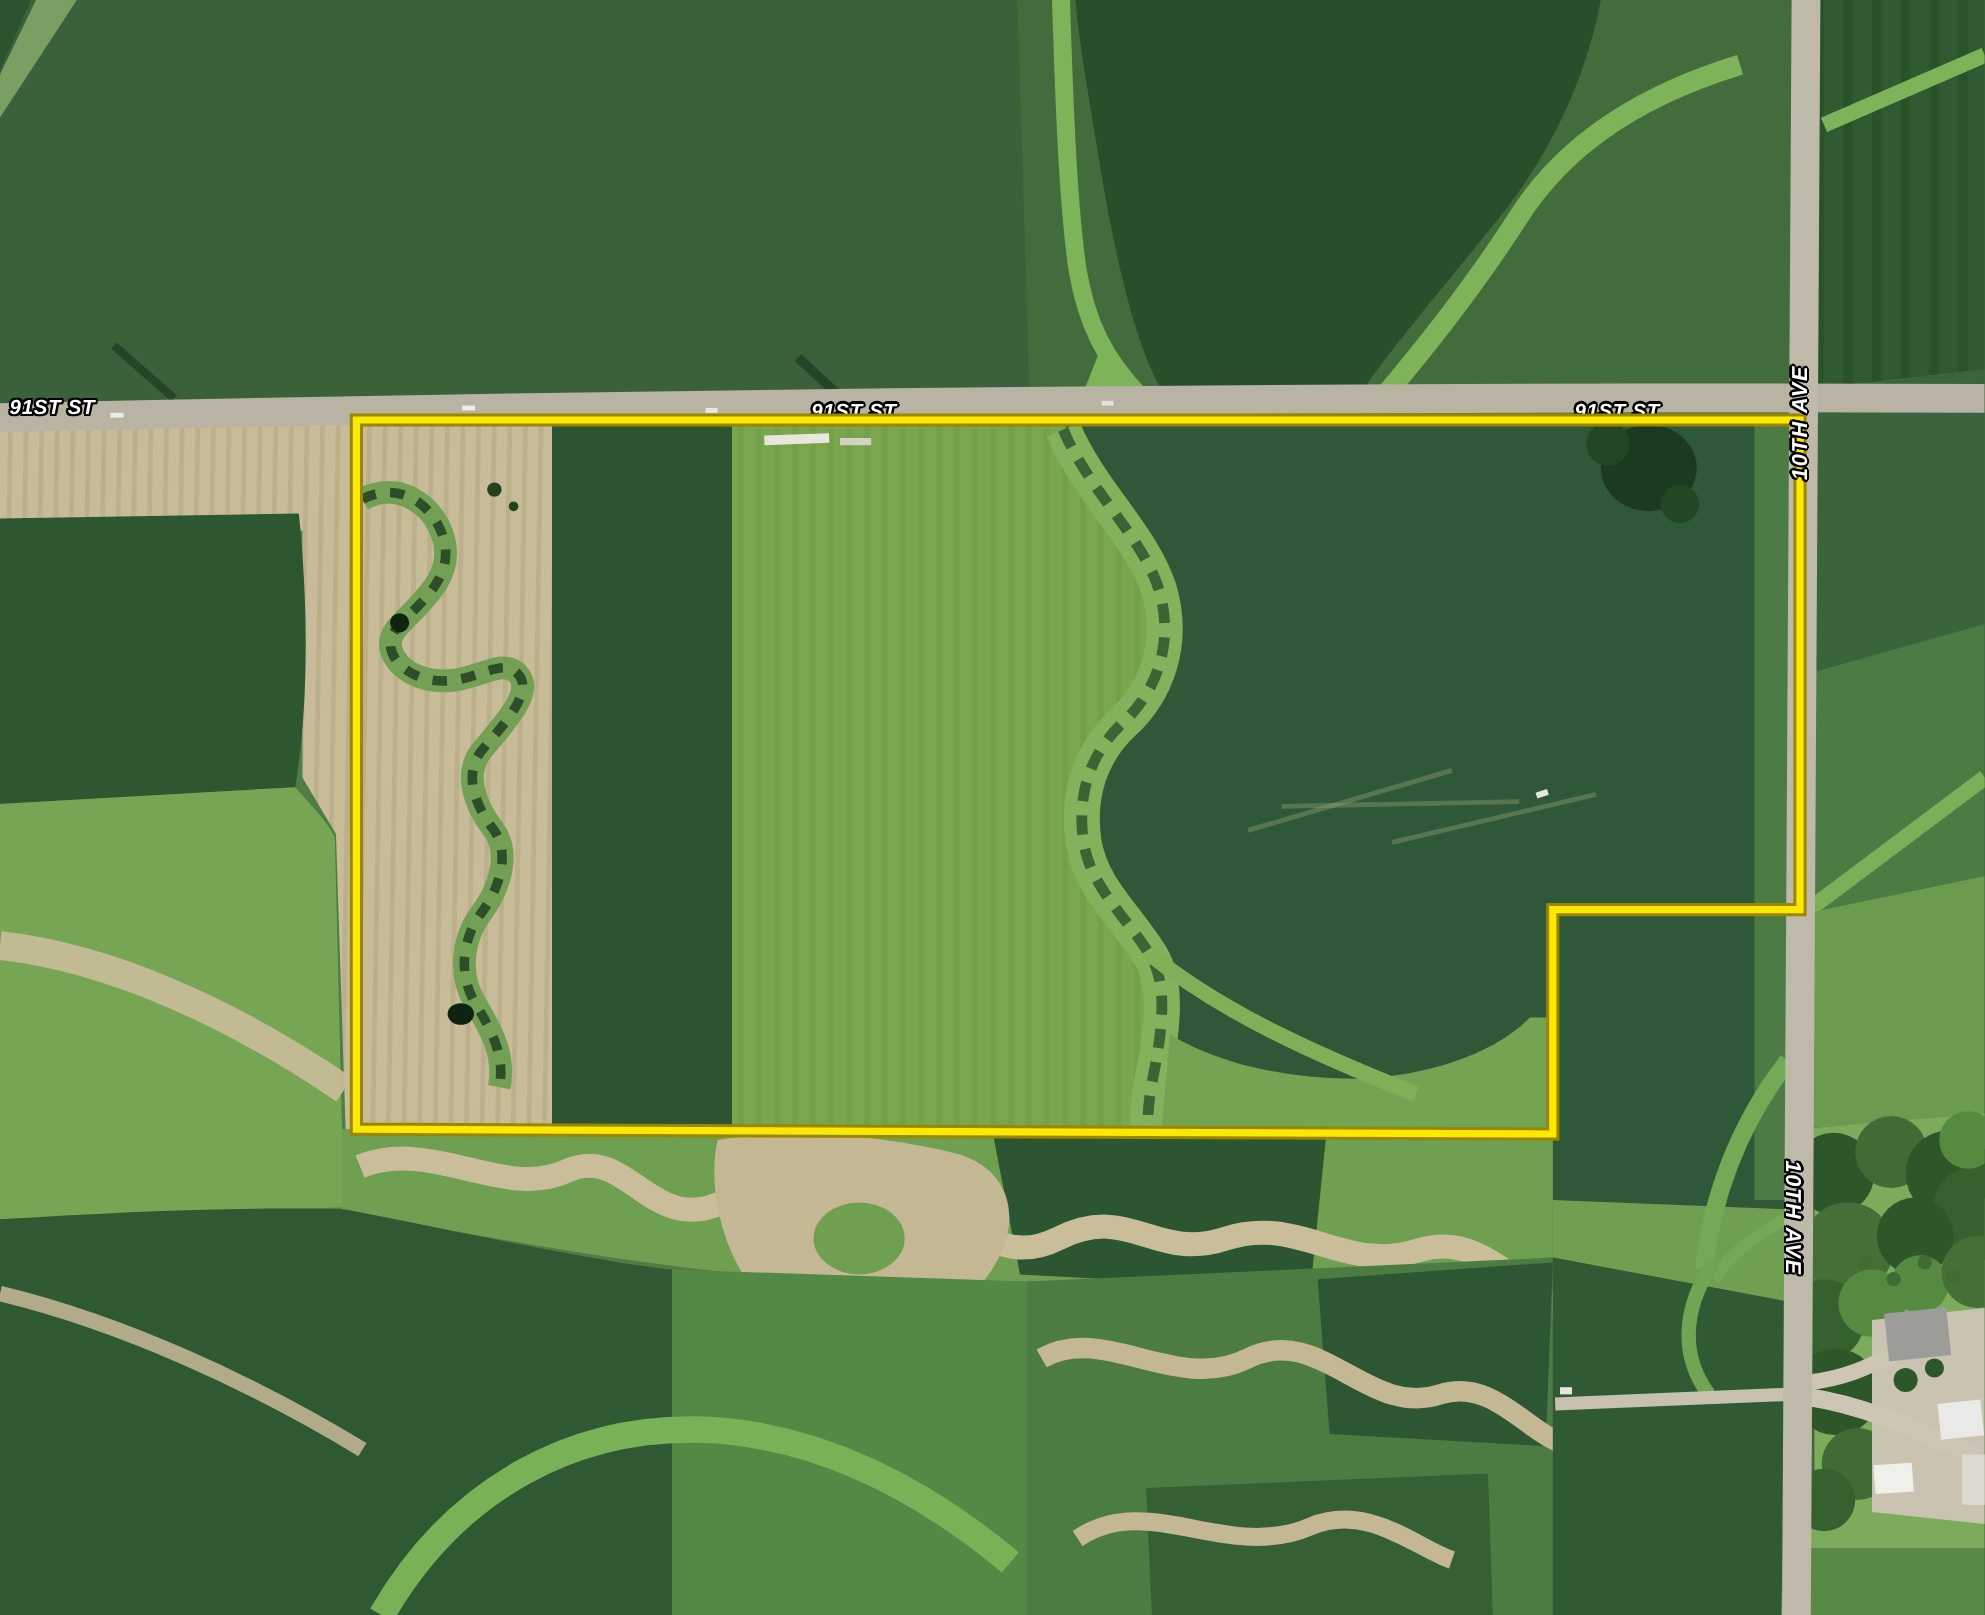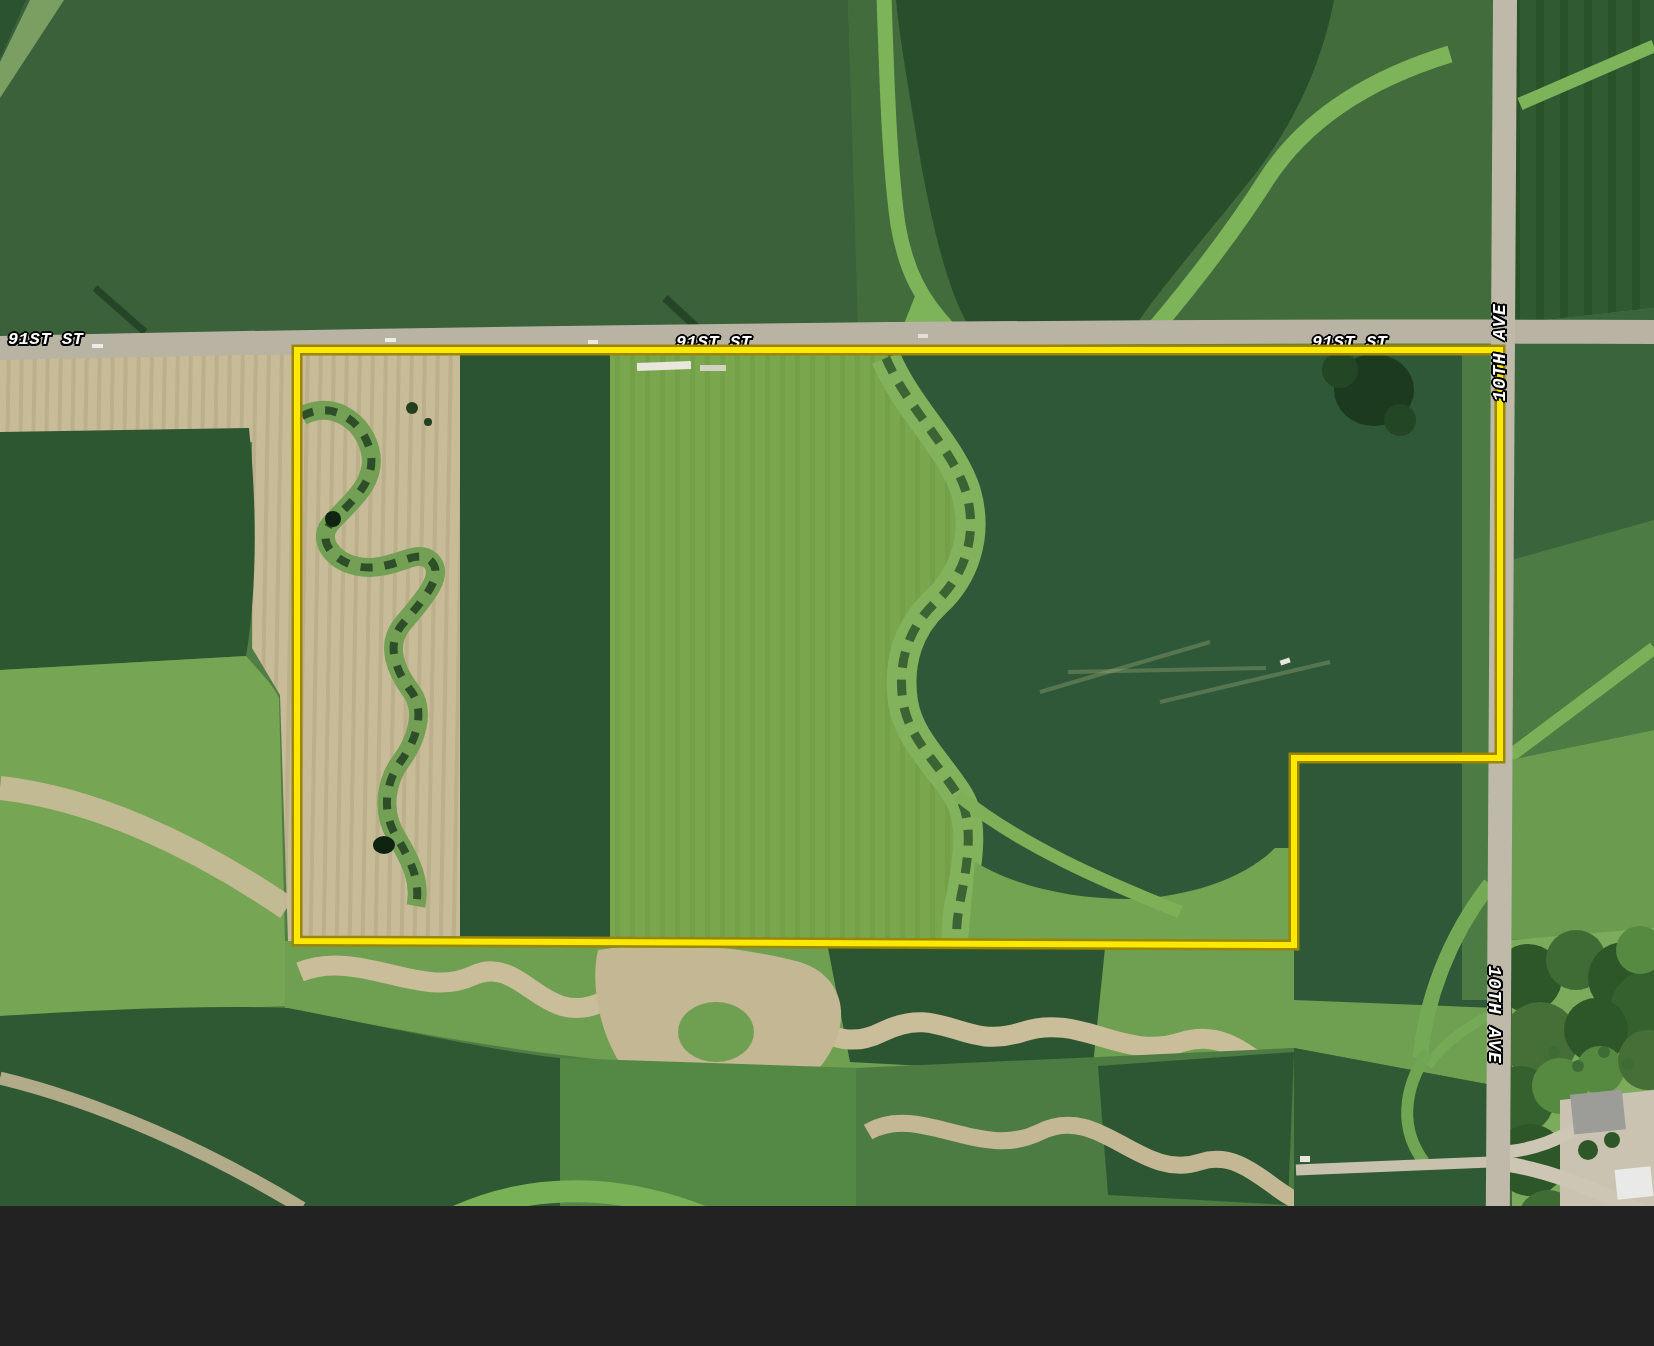--- a/index.html
+++ b/index.html
@@ -1,17 +1,17 @@
 <!DOCTYPE html>
 <html><head>
 <meta charset="utf-8">
 <style>
   html,body{margin:0;padding:0;background:#222;}
-  .map{position:relative;width:1654px;height:1206px;overflow:hidden;background:#15803d;
-       font-family:Liberation Mono, monospace;}
+  .map{position:relative;width:1654px;height:1346px;overflow:hidden;background:#15803d;
+       font-family:Liberation Sans, sans-serif;}
   .scene{position:absolute;left:0;top:0;z-index:0;}
   .road-label{position:absolute;z-index:2;font-style:italic;font-weight:700;font-size:17px;
       color:#ffffff;letter-spacing:.6px;white-space:nowrap;
       text-shadow:2px 0 0 #000,-2px 0 0 #000,0 2px 0 #000,0 -2px 0 #000,
                   1.5px 1.5px 0 #000,-1.5px -1.5px 0 #000,1.5px -1.5px 0 #000,-1.5px 1.5px 0 #000;}
   .lbl-91-west{left:8px;top:330px;}
   .lbl-91-mid{left:676px;top:333px;}
   .lbl-91-east{left:1312px;top:333px;}
   .vlabel{position:absolute;z-index:4;font-size:18px;letter-spacing:1.5px;}
   .lbl-10th-top{left:1500px;top:352px;transform:translate(-50%,-50%) rotate(-90deg);}

